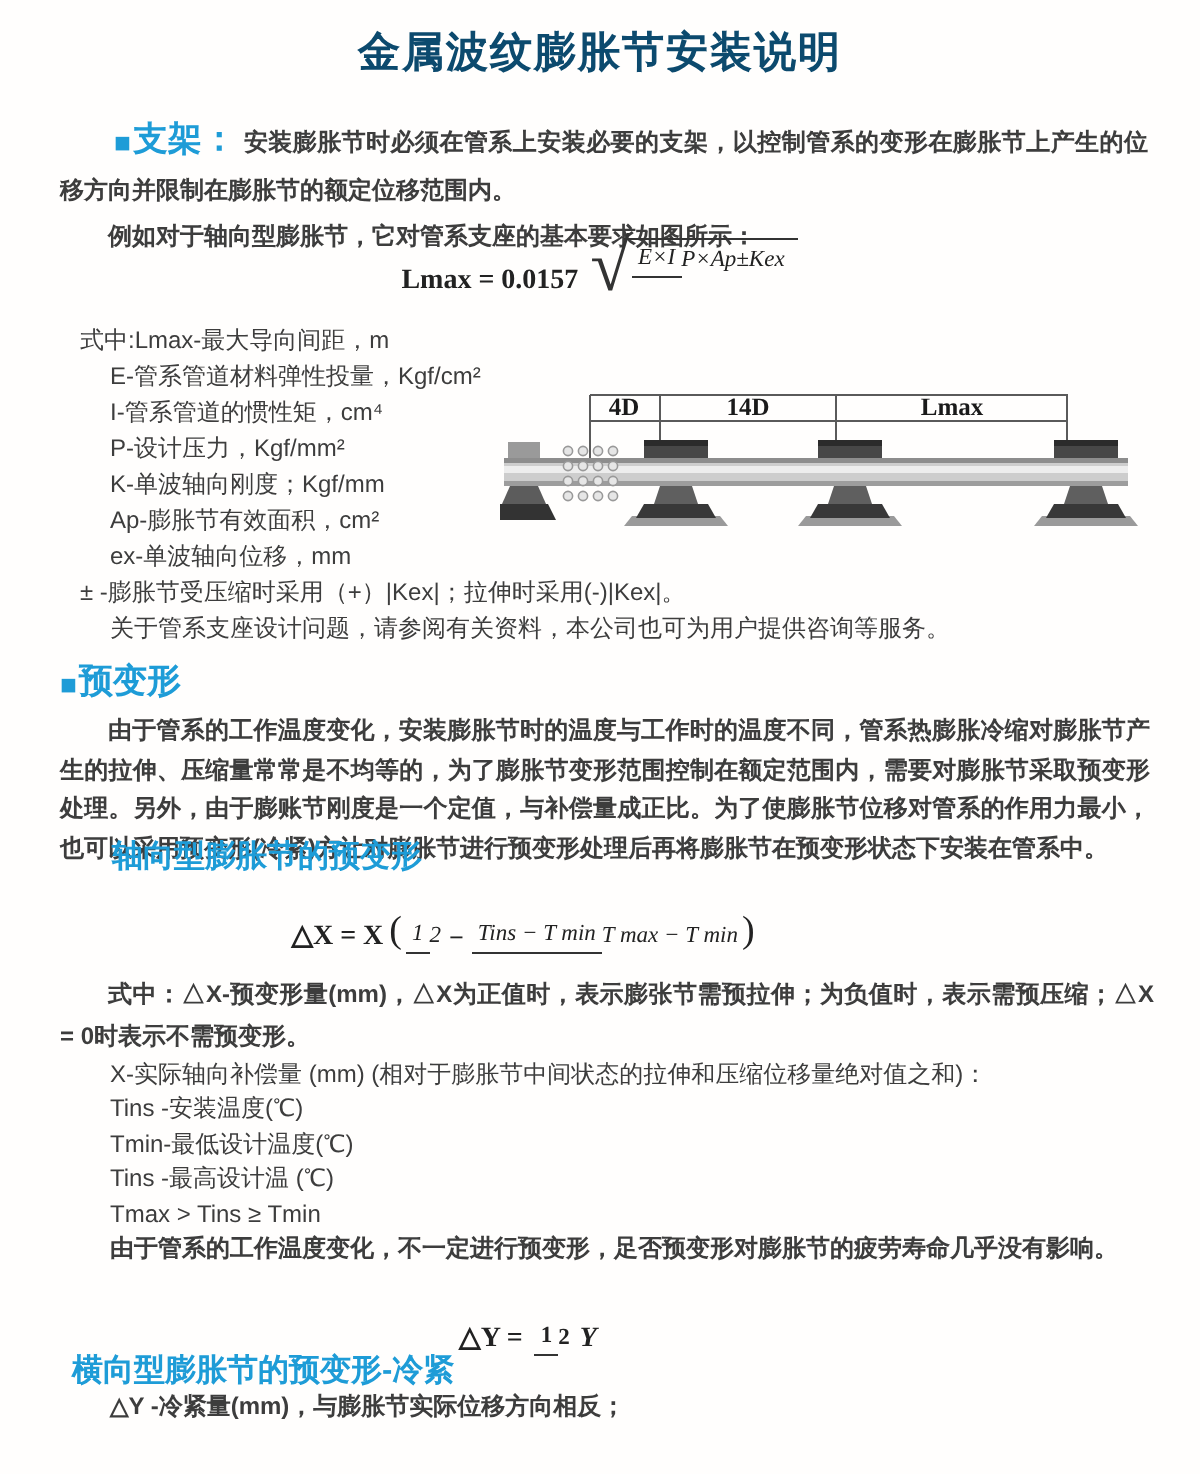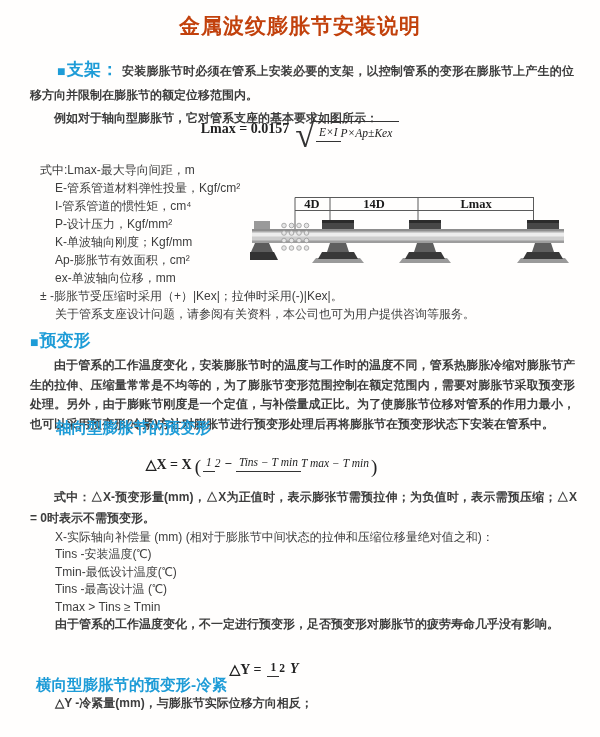--- a/index.html
+++ b/index.html
@@ -9,35 +9,35 @@
     font-family:"Liberation Sans",sans-serif;
     color:#3d3d3d;
     position:relative;
     overflow:hidden;
   }
   .abs{position:absolute;}
   .cjk{font-size:12px;font-weight:600;color:#3d3d3d;}
   .blue{color:#1e9cd7;}
   .title{
     left:0;top:12px;width:600px;text-align:center;
-    font-size:21px;font-weight:700;color:#c2410c;letter-spacing:1px;
+    font-size:21px;font-weight:700;color:#0c4a6e;letter-spacing:1px;
   }
   .para{line-height:1.83;text-align:justify;}
   .indent{text-indent:2em;}
   .sec-marker{font-size:14px;margin-right:1px;vertical-align:-1px;}
   .sec-head{font-size:17px;font-weight:700;}
   .sub-head{font-size:15.5px;font-weight:700;}
   .var-list{line-height:18px;font-weight:500;}
   .var-list .sub{padding-left:15px;}
   
   .formula-row{
     position:absolute;text-align:center;
     font-family:"Liberation Serif",serif;color:#222;
   }
-  .f-wrap{display:inline-flex;align-items:flex-start;}
+  .f-wrap{display:inline-flex;align-items:flex-end;}
   .f-lhs{font-weight:700;font-size:14px;margin-right:6px;}
   .sqrt{display:inline-flex;align-items:flex-start;}
   .radical{font-size:36px;line-height:0.82;font-weight:400;margin-right:-3px;color:#333;}
   .sqrt-content{border-top:1.5px solid #333;padding:2px 7px 0 4px;}
   .frac{
     display:inline-flex;flex-direction:row;text-align:center;
     font-size:11.5px;font-style:italic;vertical-align:middle;line-height:1.2;
   }
   .frac .num{border-bottom:1px solid #333;padding:0 3px 1px;}
   .frac .den{padding-top:1px;}

